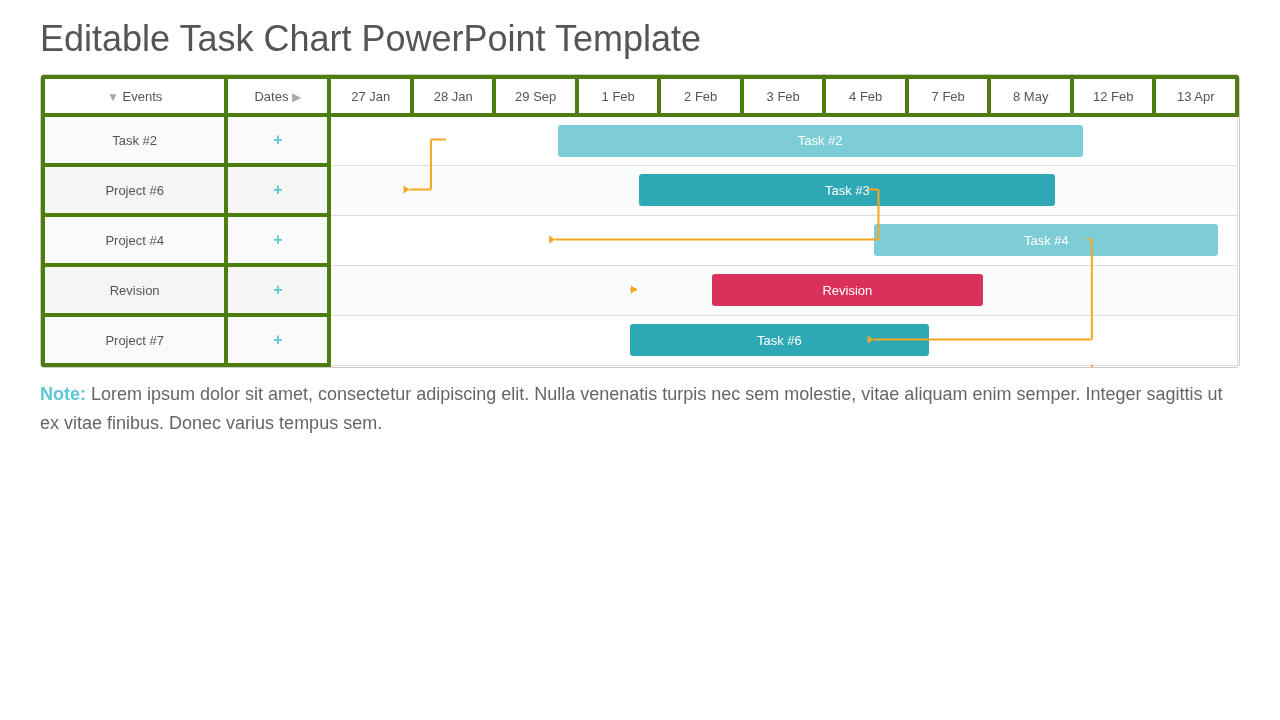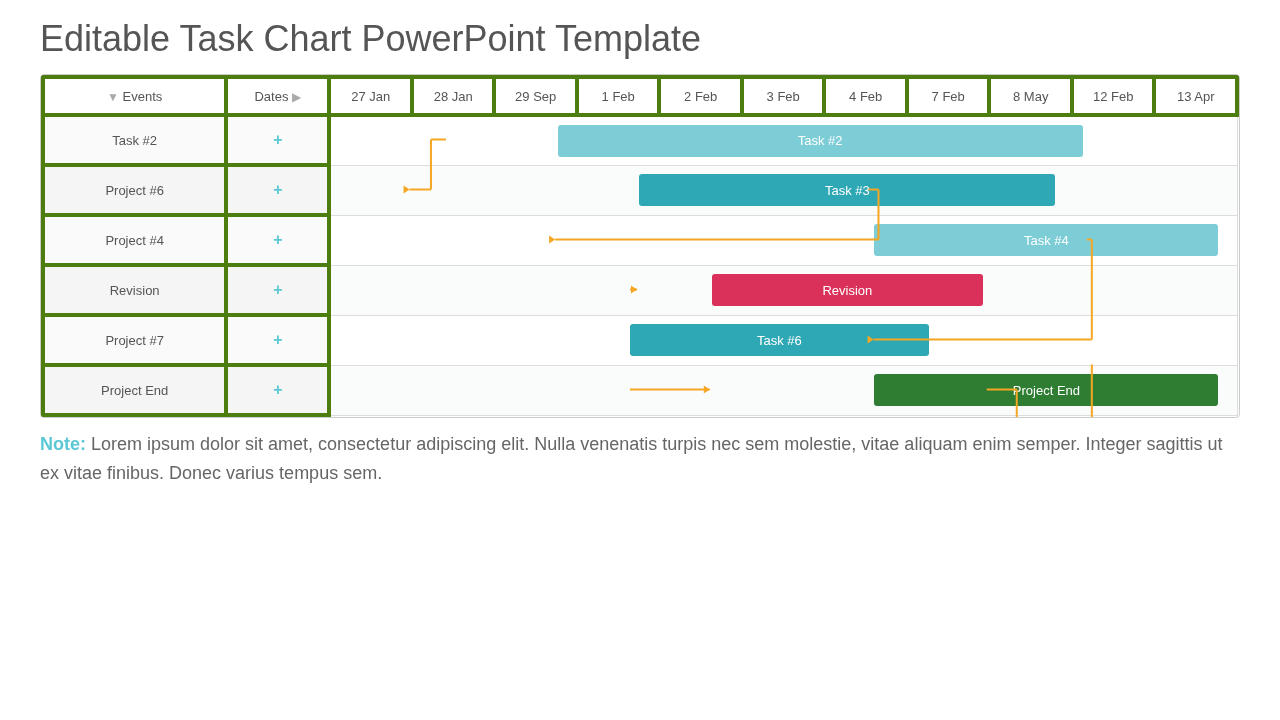--- a/index.html
+++ b/index.html
@@ -214,27 +214,20 @@
             <div class="bar bar-pink" style="left: 42%; width: 30%;">Revision</div>
           </td>
         </tr>
         <tr class="gantt-body-row">
           <td class="row-label">Project #7</td>
           <td class="row-dates"><span class="plus-icon">+</span></td>
           <td colspan="11" style="position: relative; height: 50px; padding: 0px; border: 1px solid rgb(221, 221, 221);">
             <div class="bar bar-teal" style="left: 33%; width: 33%;">Task #6</div>
           </td>
         </tr>
-        <tr class="gantt-body-row">
-          <td class="row-label">Project End</td>
-          <td class="row-dates"><span class="plus-icon">+</span></td>
-          <td colspan="11" style="position: relative; height: 50px; padding: 0px; border: 1px solid rgb(221, 221, 221);">
-            <div class="bar bar-dark-green" style="left: 60%; width: 38%;">Project End</div>
-          </td>
-        </tr>
       </tbody>
   </table>
 <svg width="1200" height="491" style="position: absolute; top: 0px; left: 0px; pointer-events: none; z-index: 10;">
       <line x1="404.94953125" y1="64.5" x2="389.94953125" y2="64.5" stroke="#f5a623" stroke-width="2" fill="none"></line>
       <line x1="389.94953125" y1="64.5" x2="389.94953125" y2="114.5" stroke="#f5a623" stroke-width="2" fill="none"></line>
       <line x1="389.94953125" y1="114.5" x2="368.55640625" y2="114.5" stroke="#f5a623" stroke-width="2" fill="none"></line>
       <polygon points="368.55640625,114.5 362.55640625,110.5 362.55640625,118.5" fill="#f5a623"></polygon>
       <line x1="827.47046875" y1="114.5" x2="837.47046875" y2="114.5" stroke="#f5a623" stroke-width="2" fill="none"></line>
       <line x1="837.47046875" y1="114.5" x2="837.47046875" y2="164.5" stroke="#f5a623" stroke-width="2" fill="none"></line>
       <line x1="837.47046875" y1="164.5" x2="514.12890625" y2="164.5" stroke="#f5a623" stroke-width="2" fill="none"></line>

